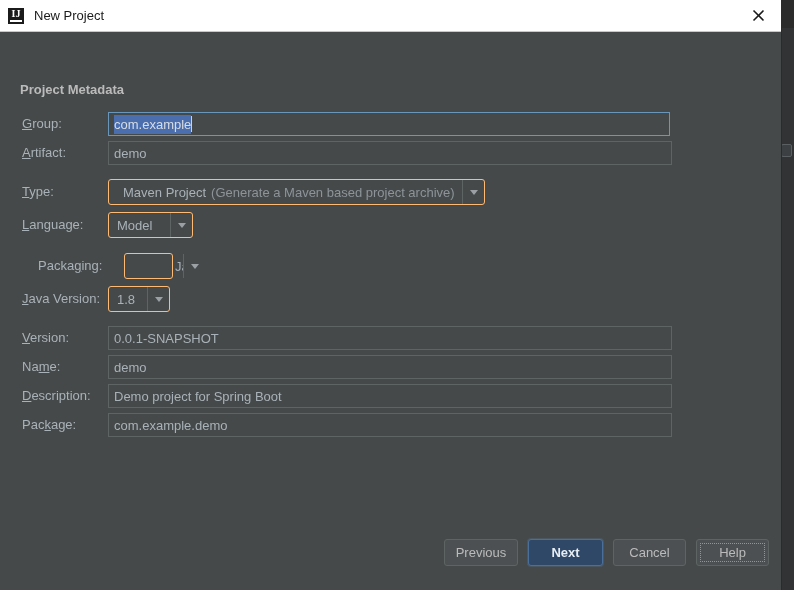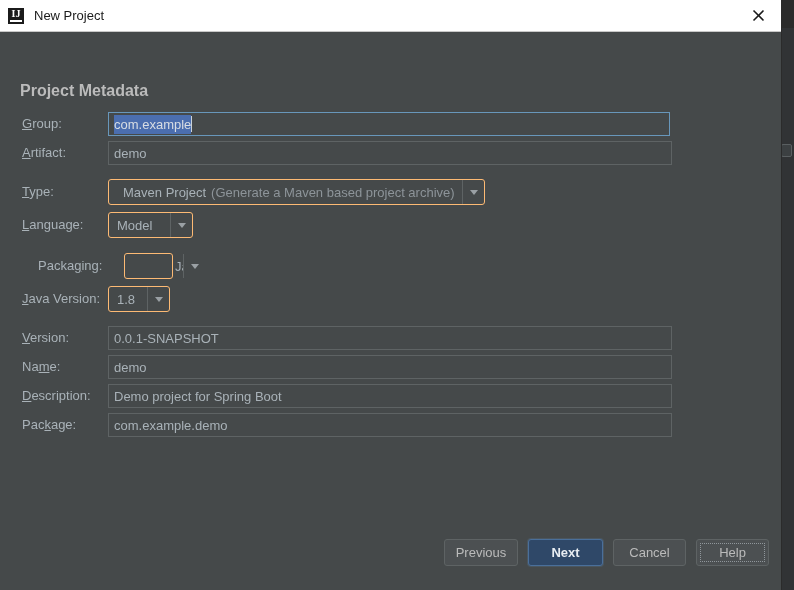--- a/index.html
+++ b/index.html
@@ -121,21 +121,21 @@
   
   #dialog-body {
     position: relative;
     height: 559px;
     background: #45494a;
   }
 
   #section-title {
     position: absolute;
     left: 20px; top: 50px;
-    font-size: 16px;
+    font-size: 13px;
     font-weight: bold;
     color: #bbbbbb;
   }
 
   .field-row {
     position: absolute;
     left: 0;
     height: 32px;
   }
   .field-label {

